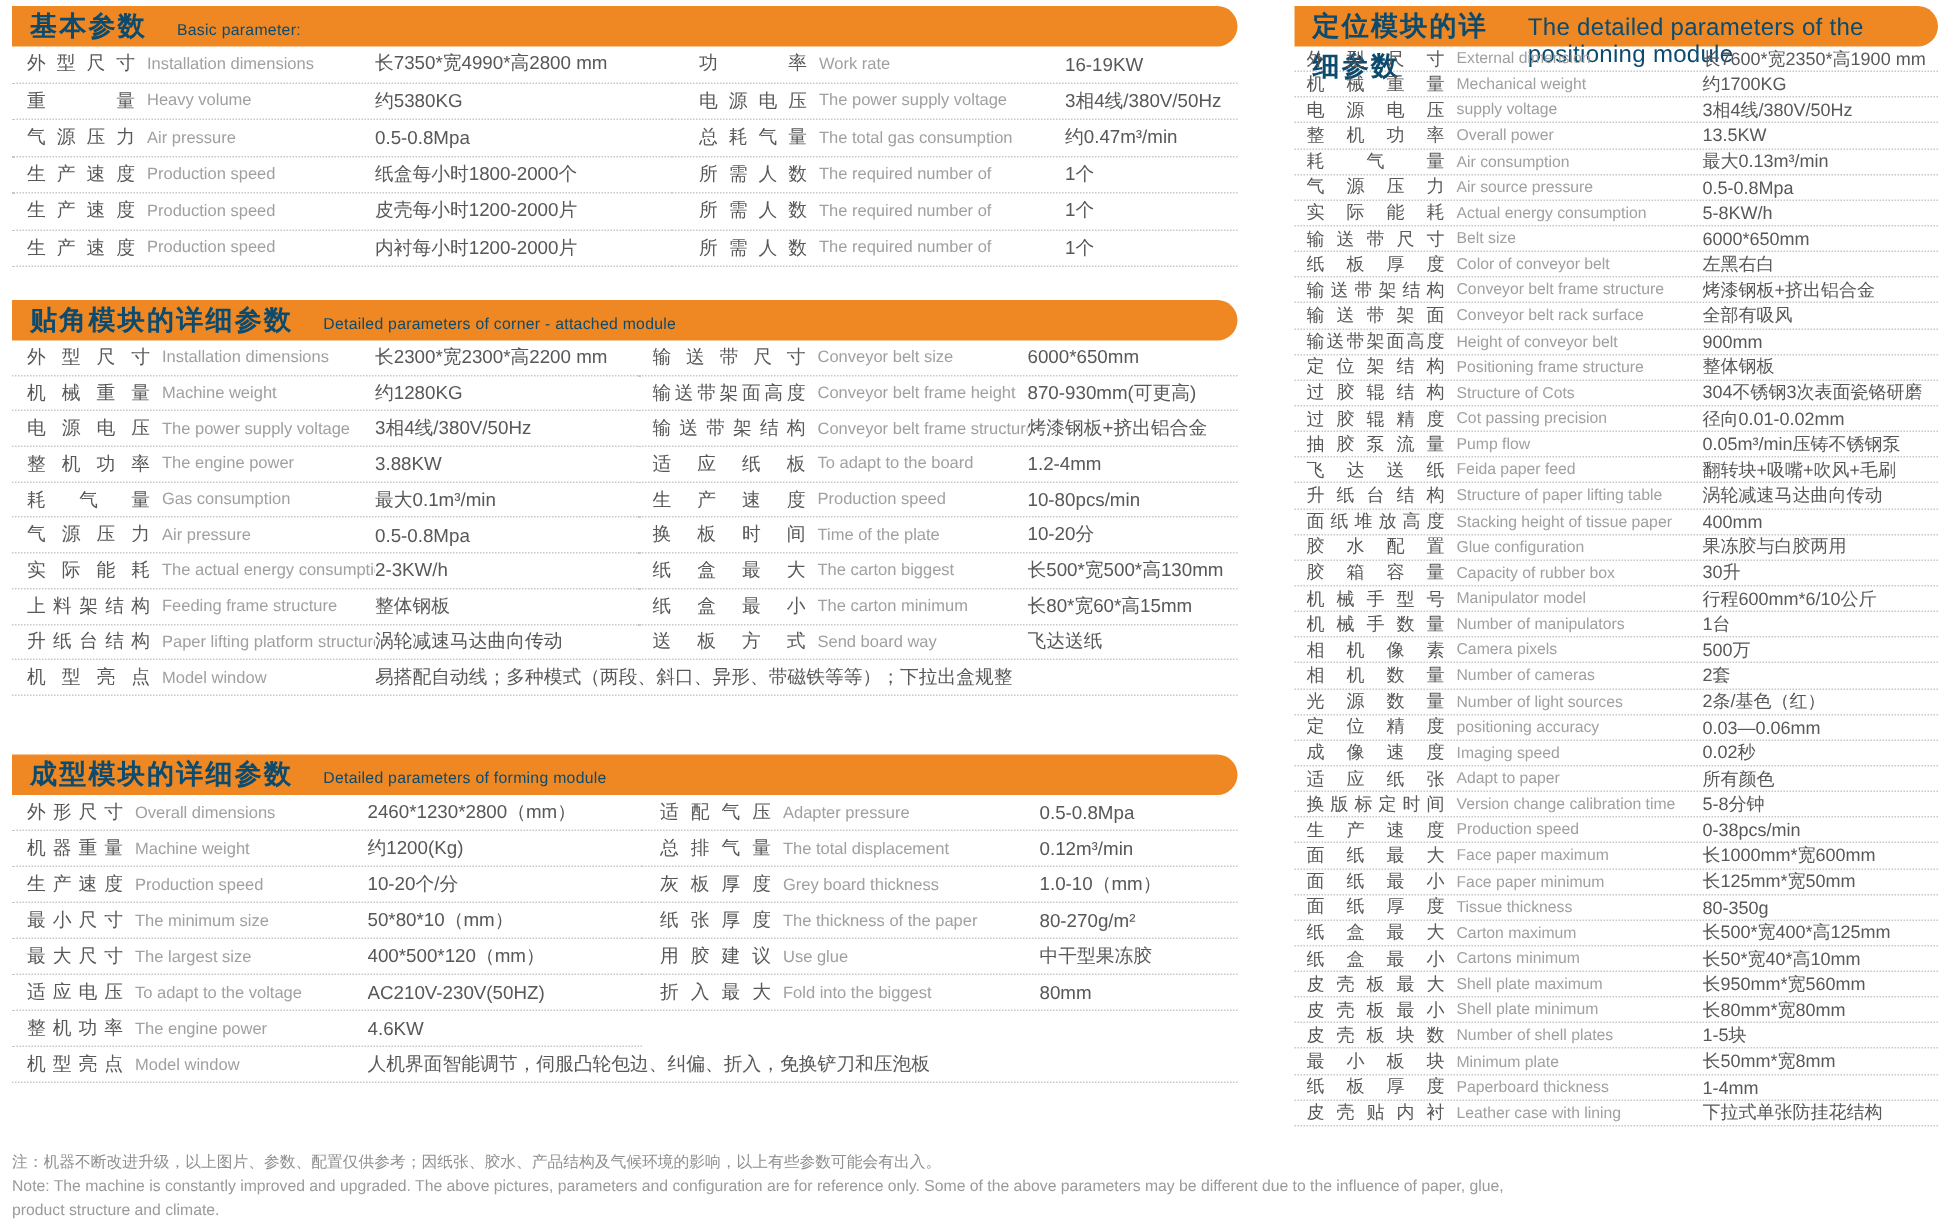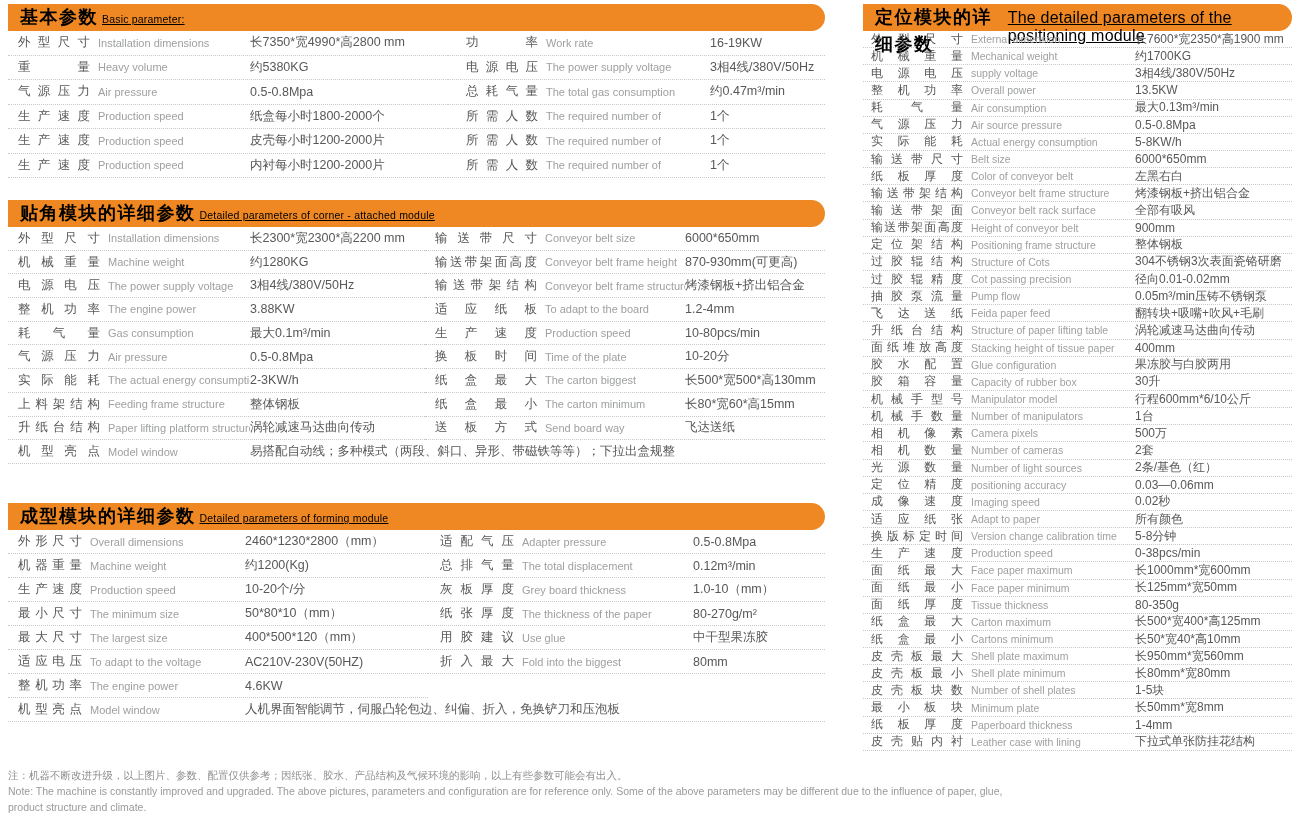--- a/index.html
+++ b/index.html
@@ -1,22 +1,22 @@
 <!DOCTYPE html>
 <html><head>
 <meta charset="utf-8">
 <style>
   html,body{margin:0;padding:0;background:#fff;}
   .page{position:relative;width:1299px;height:821px;background:#ffffff;overflow:hidden;
         font-family:"Liberation Sans","DejaVu Sans",sans-serif;}
   .sec{position:absolute;}
-  .sec-header{background:#EF8822;color:#000000;height:27px;border-radius:0 14px 14px 0;
-              display:flex;align-items:baseline;padding:0 16px 0 12px;gap:4px;box-sizing:border-box;}
+  .sec-header{background:#EF8822;color:#0c4a6e;height:27px;border-radius:0 14px 14px 0;
+              display:flex;align-items:baseline;padding:0 16px 0 12px;gap:20px;box-sizing:border-box;}
   .sec-header .h-zh{font-size:18px;font-weight:bold;letter-spacing:1.5px;line-height:27px;}
-  .sec-header .h-en{font-size:10.5px;letter-spacing:.2px;text-decoration:underline;}
+  .sec-header .h-en{font-size:10.5px;letter-spacing:.2px;}
   .sec-body{display:grid;}
   #sec1 .sec-body{grid-template-columns:440px 1fr;}
   #sec2 .sec-body{grid-template-columns:417px 1fr;}
   #sec3 .sec-body{grid-template-columns:420px 1fr;}
   .rows{display:block;}
   .row{display:grid;align-items:center;border-bottom:1px dotted #c8c8c8;box-sizing:border-box;}
   #sec1 .row{height:24.5px;}
   #sec2 .row{height:23.7px;}
   #sec3 .row{height:24px;}
   #secpos .row{height:17.15px;}

